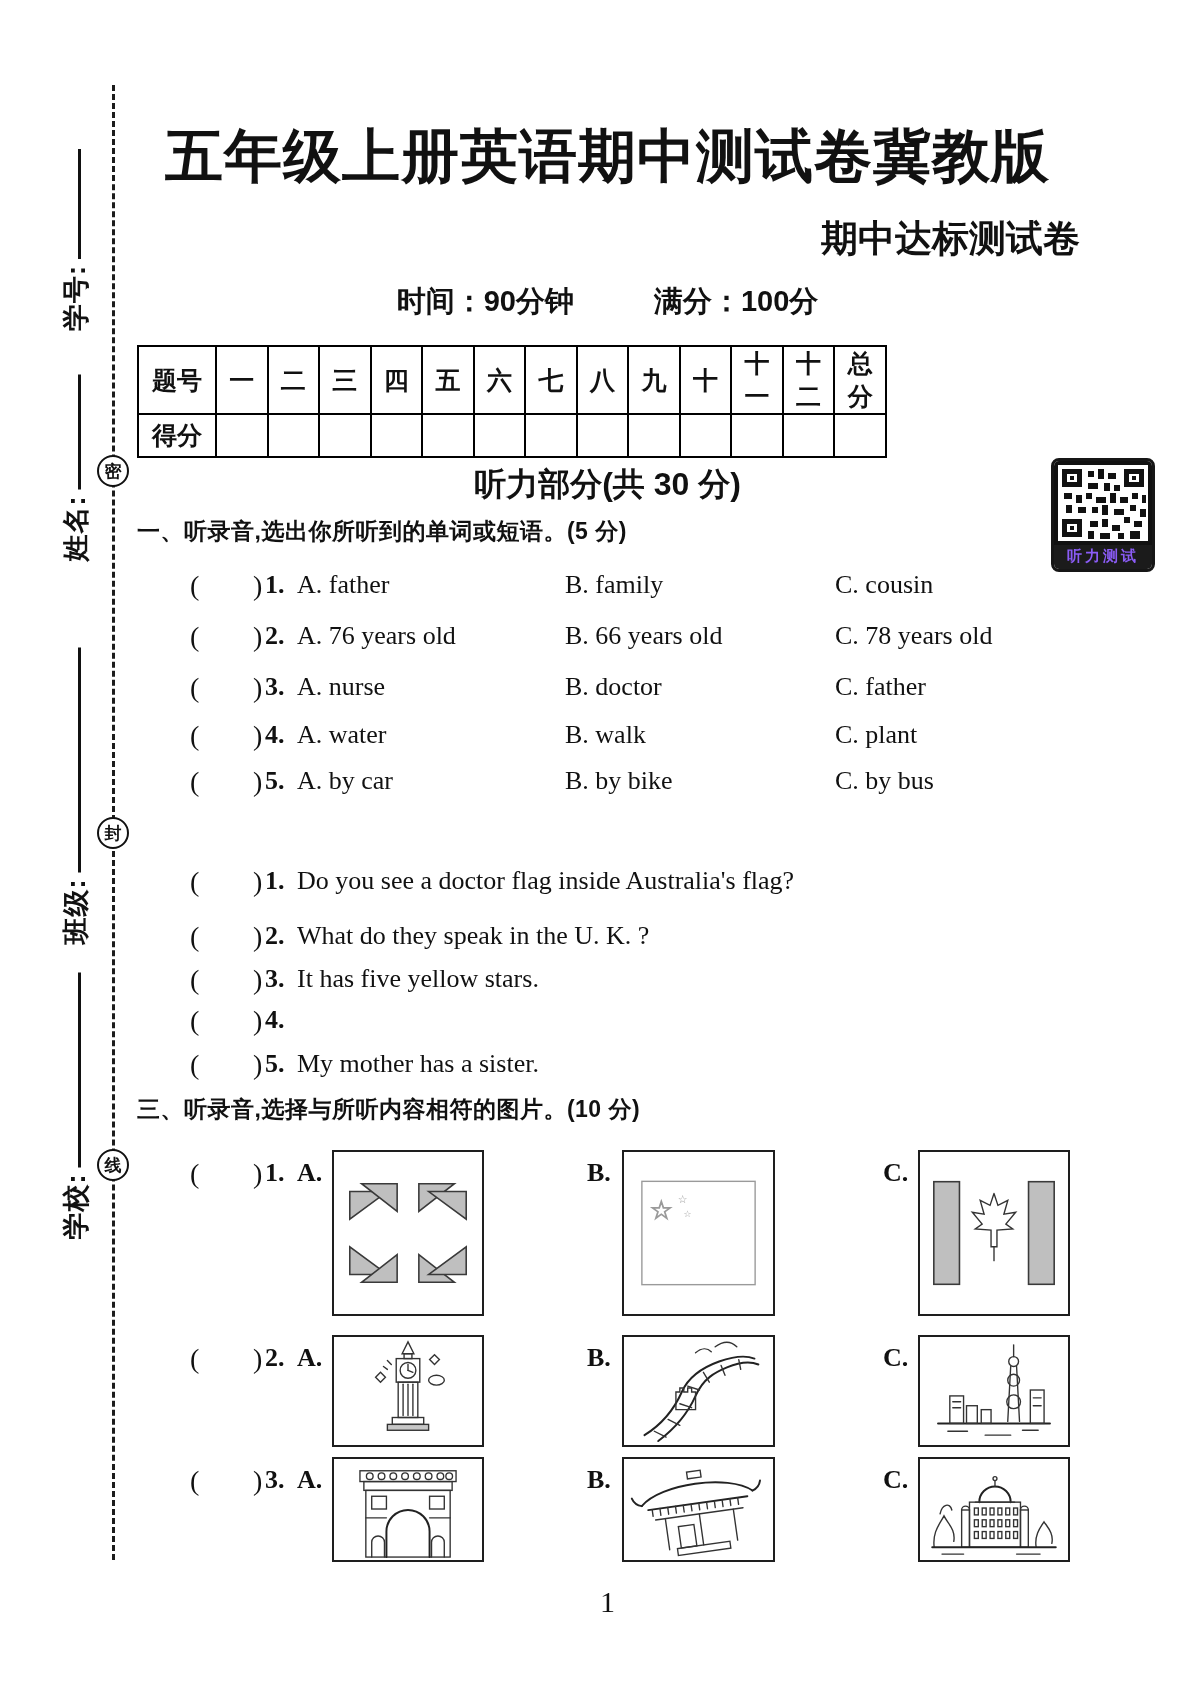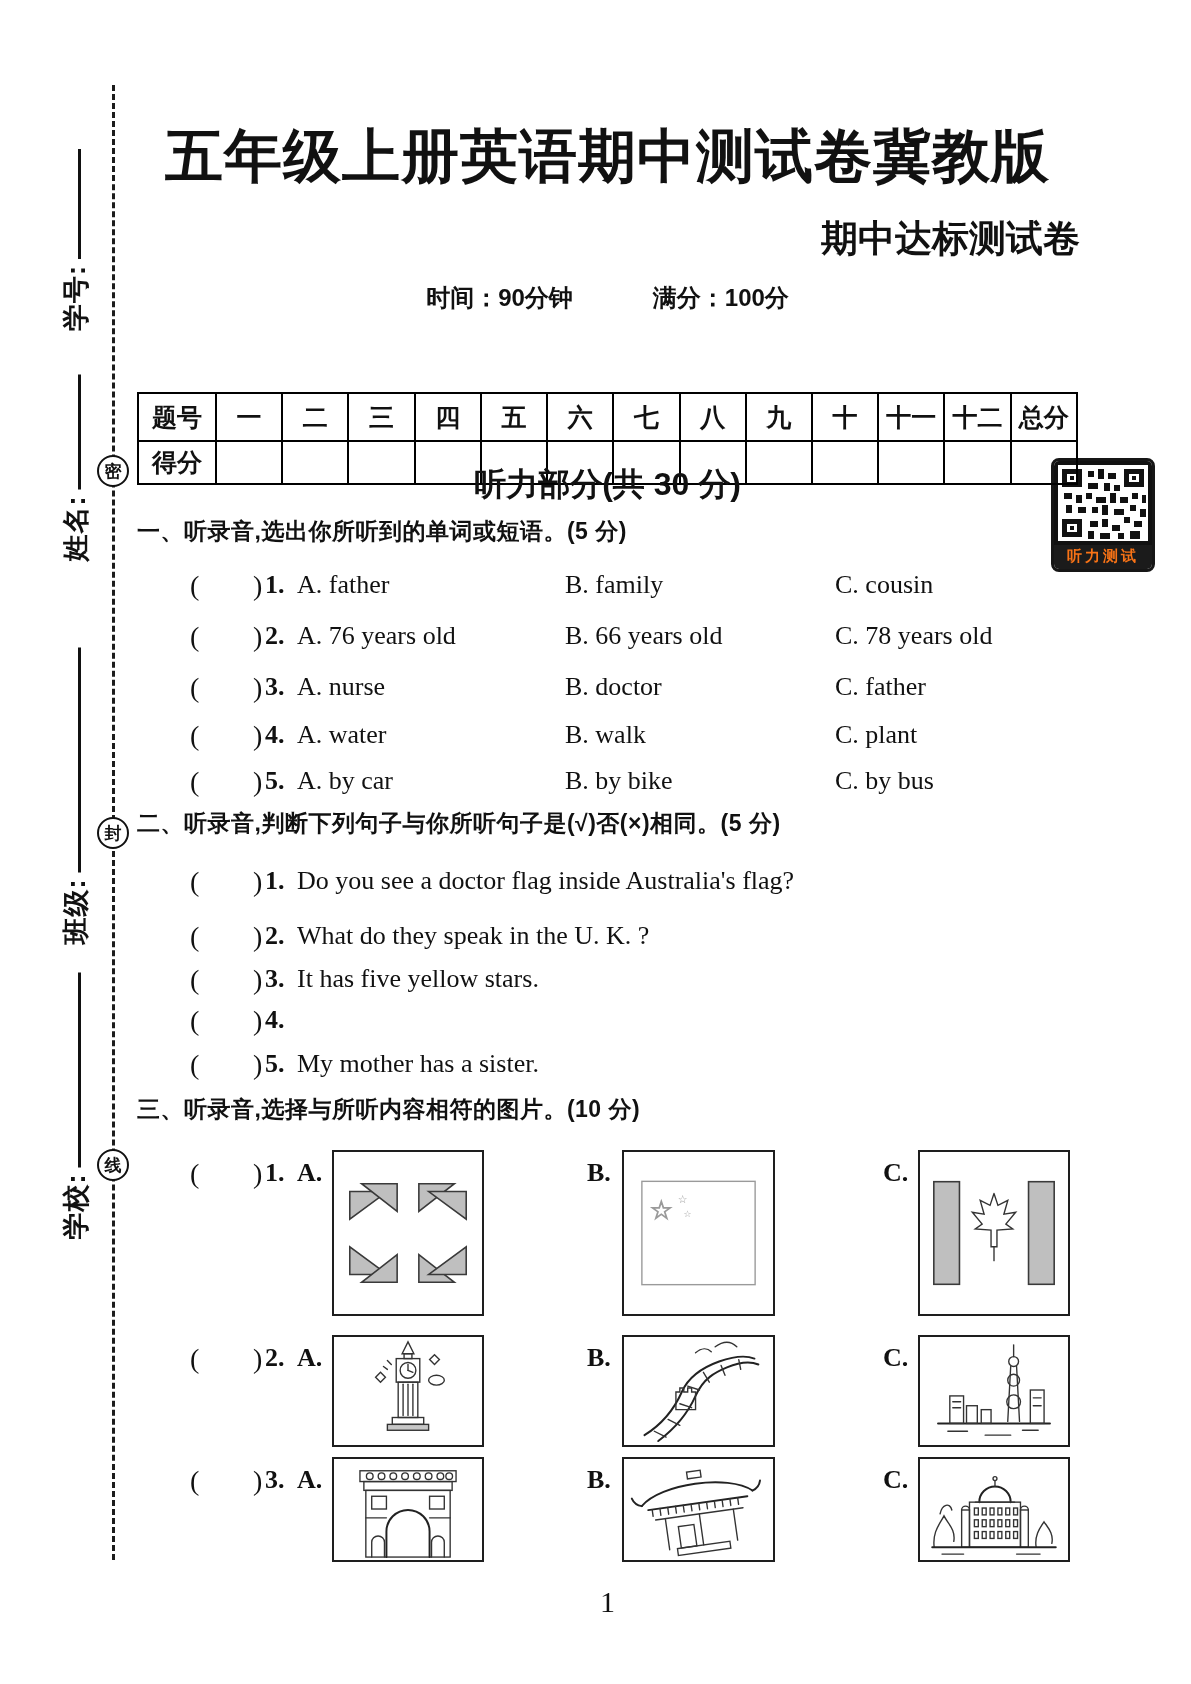--- a/index.html
+++ b/index.html
@@ -44,28 +44,28 @@
   .title {
     position:absolute; top:118px; left:0; width:100%; text-align:center;
     font-size:58px; font-weight:900; letter-spacing:1px;
   }
   .subtitle {
     position:absolute; top:214px; left:0; width:100%; text-align:right;
     font-size:37px; font-weight:800;
   }
   .info-line {
     position:absolute; top:282px; left:0; width:100%; text-align:center;
-    font-size:24px; font-weight:600;
+    font-size:29px; font-weight:600;
   }
   .info-line .gap { display:inline-block; width:80px; }
 
   
   .score-table {
-    position:absolute; top:345px; left:2px; width:941px;
-    border-collapse:collapse; table-layout:fixed;margin-top:47px;
+    position:absolute; top:345px; left:2px; width:750px;
+    border-collapse:collapse; table-layout:fixed;
   }
   .score-table td {
     border:2.5px solid #000; text-align:center;
     font-size:25px; font-weight:700; padding:0;
   }
   .score-table tr.r1 td { height:48px; }
   .score-table tr.r2 td { height:43px; }
   .score-table td.lbl { width:78px; }
 
   
@@ -117,21 +117,21 @@
     font-size:30px; font-family:"Liberation Serif","DejaVu Serif",serif;
   }
 
   
   .qr-wrap {
     position:absolute; left:1051px; top:458px; width:104px;
     border:3px solid #161616; border-radius:8px; background:#fff; overflow:hidden;
   }
   .qr-wrap svg { display:block; width:98px; height:84px; }
   .qr-caption {
-    background:#1b1b1b; color:#f97316; text-align:center;
+    background:#1b1b1b; color:#8b5cf6; text-align:center;
     font-size:15px; font-weight:700; letter-spacing:3px; padding:2px 0 3px;
   }
 
   .sketch { stroke:#222; fill:none; stroke-width:2; stroke-linecap:round; stroke-linejoin:round; }
   .sketch-thin { stroke:#333; fill:none; stroke-width:1.4; stroke-linecap:round; }
   .gray { fill:#bfbfbf; stroke:#3a3a3a; stroke-width:1.6; }
   .faint { stroke:#9a9a9a; fill:none; stroke-width:1.4; }
 </style>
 </head>
 <body>
@@ -288,21 +288,20 @@
     </div>
     <div class="q-row s1-4">
       <i class="po">(</i>
         <i class="pc">)</i>
         <b class="qnum">5.</b>
       <span class="opt-a">A. by car</span>
       <span class="opt-b">B. by bike</span>
       <span class="opt-c">C. by bus</span>
     </div>
 
-    <div class="sec-heading h2">二、听录音,判断下列句子与你所听句子是(√)否(×)相同。(5 分)</div>
 
     <div class="q-row s2-0">
       <i class="po">(</i>
         <i class="pc">)</i>
         <b class="qnum">1.</b>
       <span class="stext">Do you see a doctor flag inside Australia's flag?</span>
     </div>
     <div class="q-row s2-1">
       <i class="po">(</i>
         <i class="pc">)</i>

